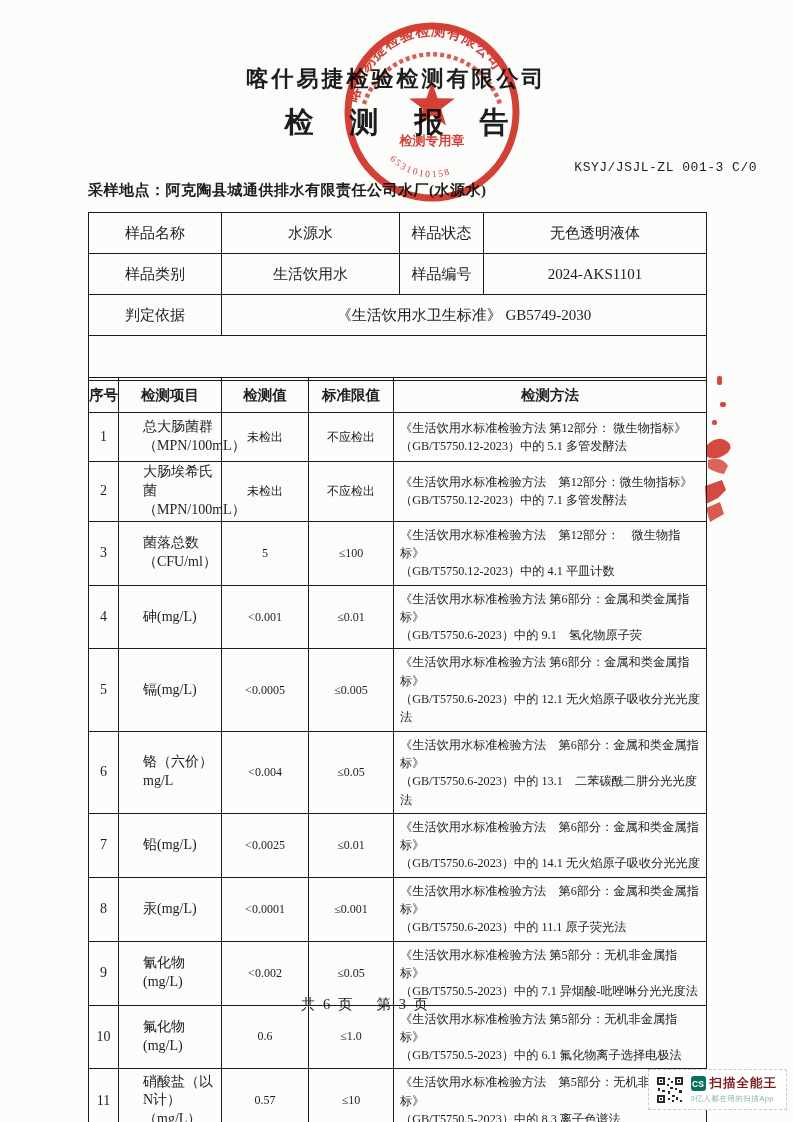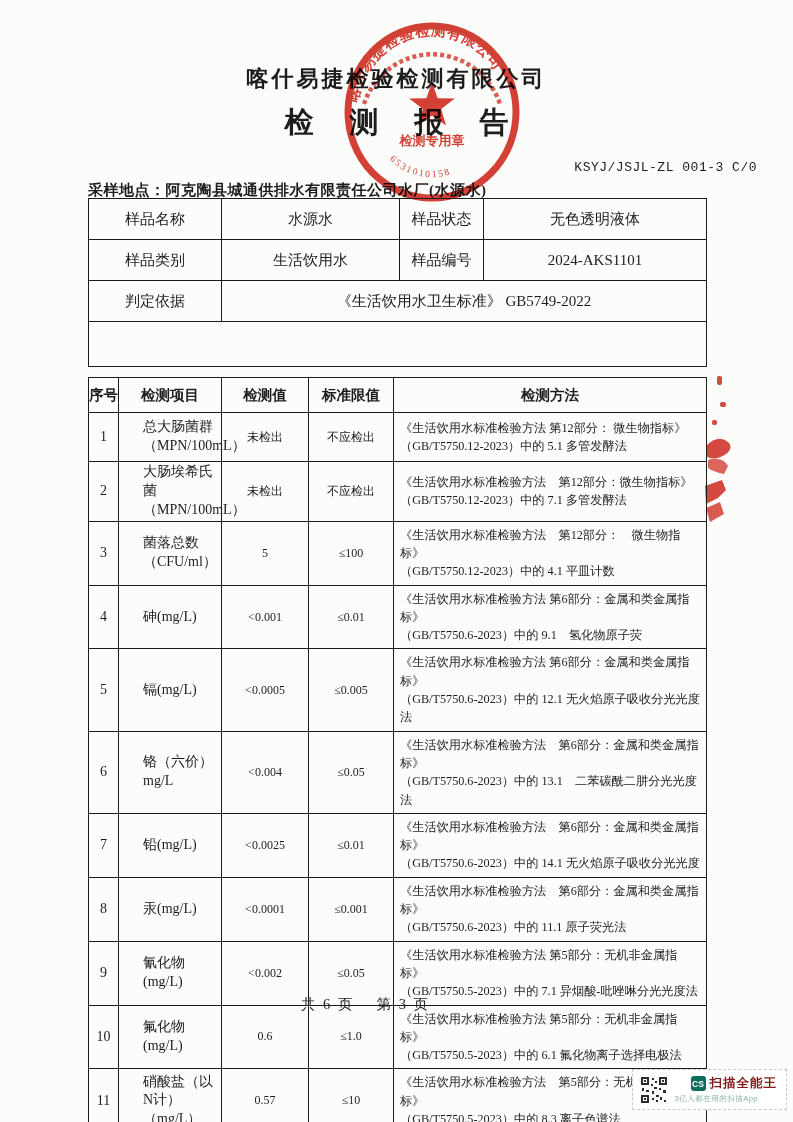--- a/index.html
+++ b/index.html
@@ -32,21 +32,21 @@
   .seal {
     position:absolute; left:336px; top:18px; width:192px; height:188px;
     mix-blend-mode:multiply; opacity:0.92; pointer-events:none;
   }
   .seal-fragment {
     position:absolute; left:702px; top:368px; width:34px; height:162px;
     mix-blend-mode:multiply; opacity:0.88; pointer-events:none;
   }
   
   table { border-collapse:collapse; table-layout:fixed; }
-  .info-table { position:absolute; top:198px; left:88px; width:618px; }
+  .info-table { position:absolute; top:212px; left:88px; width:618px; }
   .info-table td {
     border:1.8px solid #1b1b1b; text-align:center; vertical-align:middle;
     font-size:15px; padding:0 2px; height:40px;
   }
   .info-table td.empty { height:44px; }
   .main-table { position:absolute; top:377px; left:88px; width:618px; }
   .main-table th {
     border:1.8px solid #1b1b1b; height:34px; font-size:14.5px;
     font-weight:bold; text-align:center; vertical-align:middle; padding:0;
   }
@@ -68,21 +68,21 @@
     display:flex; align-items:center; gap:7px;
     border:1px dashed #c9c9c9; background:#ffffff;
     padding:5px 9px 5px 7px;
     font-family:"Liberation Sans","DejaVu Sans",sans-serif;
   }
   .cs-right { display:flex; flex-direction:column; gap:2px; }
   .cs-row1 { display:flex; align-items:center; gap:4px; }
   .cs-badge {
     width:15px; height:15px; border-radius:3px; background:#0c6e5d;
     color:#fff; font-size:8.5px; font-weight:bold;
-    display:flex; align-items:center; justify-content:center;margin-left:16px;
+    display:flex; align-items:center; justify-content:center;
   }
   .cs-title { color:#7f1d1d; font-size:12.5px; font-weight:bold; letter-spacing:1px; }
   .cs-sub { color:#8fb0a8; font-size:7.5px; letter-spacing:0.5px; }
 </style>
 </head>
 <body>
 
 <div class="page">
 
   <div class="company-name">喀什易捷检验检测有限公司</div>
@@ -132,21 +132,21 @@
       <td>无色透明液体</td>
     </tr>
     <tr>
       <td>样品类别</td>
       <td>生活饮用水</td>
       <td>样品编号</td>
       <td>2024-AKS1101</td>
     </tr>
     <tr>
       <td>判定依据</td>
-      <td colspan="3">《生活饮用水卫生标准》 GB5749-2022</td>
+      <td colspan="3">《生活饮用水卫生标准》 GB5749-2030</td>
     </tr>
     <tr>
       <td colspan="4" class="empty"></td>
     </tr>
   </tbody>
     </table>
 
   <table class="main-table">
     <colgroup>
         <col style="width:30px">

